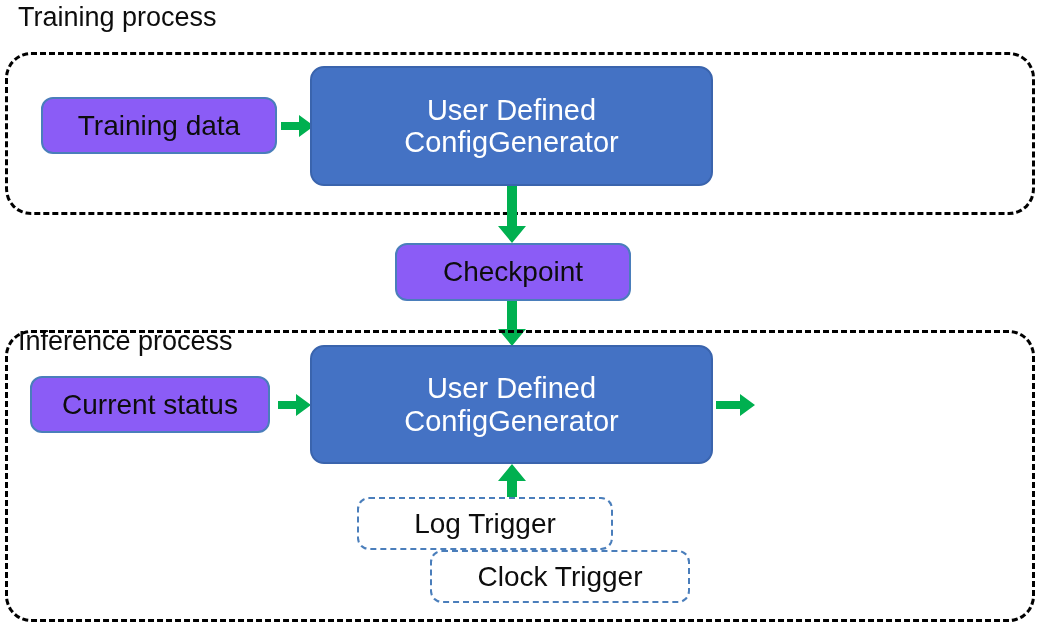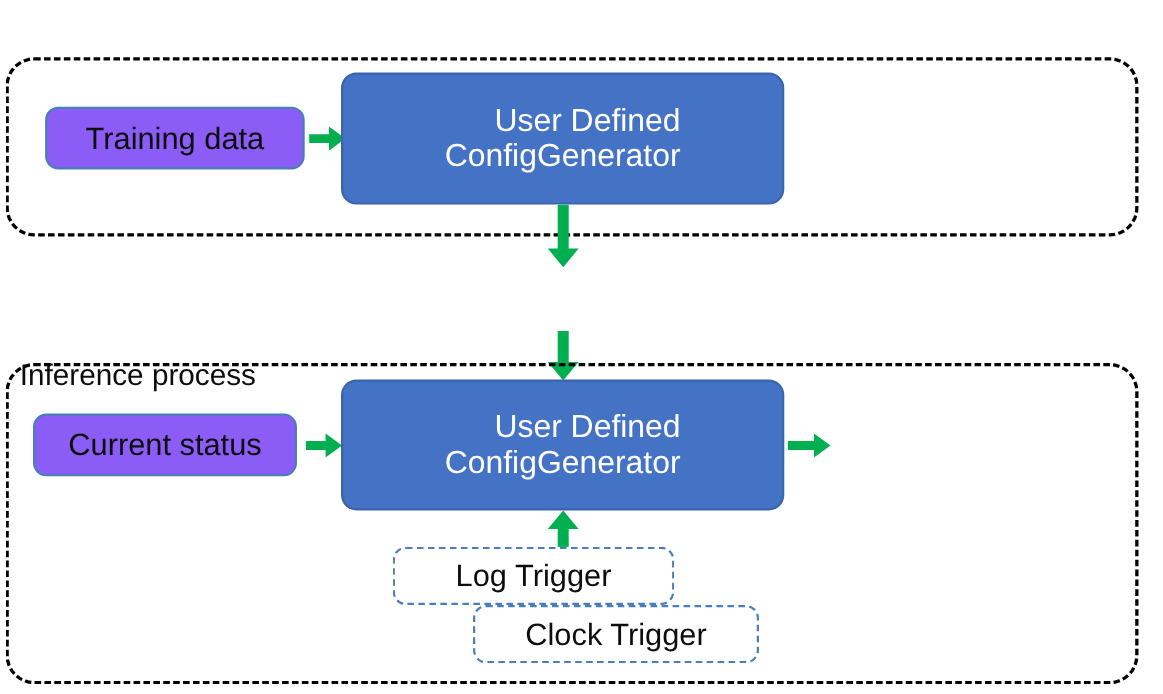--- a/index.html
+++ b/index.html
@@ -46,40 +46,40 @@
     border-radius: 12px;
     color: #0d0d0d;
     font-size: 28px;
   }
   .node-primary {
     background: #4472c4;
     border: 2px solid #3a64ad;
     border-radius: 14px;
     color: #ffffff;
     font-size: 29px;
-    text-align: right;
   }
   .node-dashed {
     background: #ffffff;
     border: 2px dashed #4a7ebb;
     border-radius: 12px;
     color: #0d0d0d;
     font-size: 28px;
   }
   .arrow {
     position: absolute;
   }
   .arrow svg { display: block; }
   .node-primary .node-text { white-space: pre-line; }
 </style>
 </head>
 <body>
 
 <div id="canvas">
 
+  <div class="section-title" style="left:18px; top:4px;">Training process</div>
 
   <div class="process-container" style="left:5px; top:52px; width:1030px; height:163px;"></div>
 
   <div class="node node-plain" style="left:41px; top:97px; width:236px; height:57px;">
     <span class="node-text">Training data</span>
   </div>
 
   <div class="arrow" style="left:281px; top:113px;">
     <svg width="34" height="26" viewBox="0 0 34 26">
       <path d="M0 9 H18 V2 L33 13 L18 24 V17 H0 Z" fill="#00B050"></path>
@@ -90,20 +90,23 @@
     <span class="node-text">User Defined
 ConfigGenerator</span>
   </div>
 
   <div class="arrow" style="left:497px; top:186px;">
     <svg width="30" height="58" viewBox="0 0 30 58">
       <path d="M10 0 H20 V40 H29 L15 57 L1 40 H10 Z" fill="#00B050"></path>
     </svg>
   </div>
 
+  <div class="node node-plain" style="left:395px; top:243px; width:236px; height:58px;">
+    <span class="node-text">Checkpoint</span>
+  </div>
 
   <div class="arrow" style="left:497px; top:301px;">
     <svg width="30" height="46" viewBox="0 0 30 46">
       <path d="M10 0 H20 V28 H29 L15 45 L1 28 H10 Z" fill="#00B050"></path>
     </svg>
   </div>
 
   <div class="section-title" style="left:18px; top:286px;margin-top:42px;">Inference process</div>
 
   <div class="process-container" style="left:5px; top:330px; width:1030px; height:292px;"></div>

